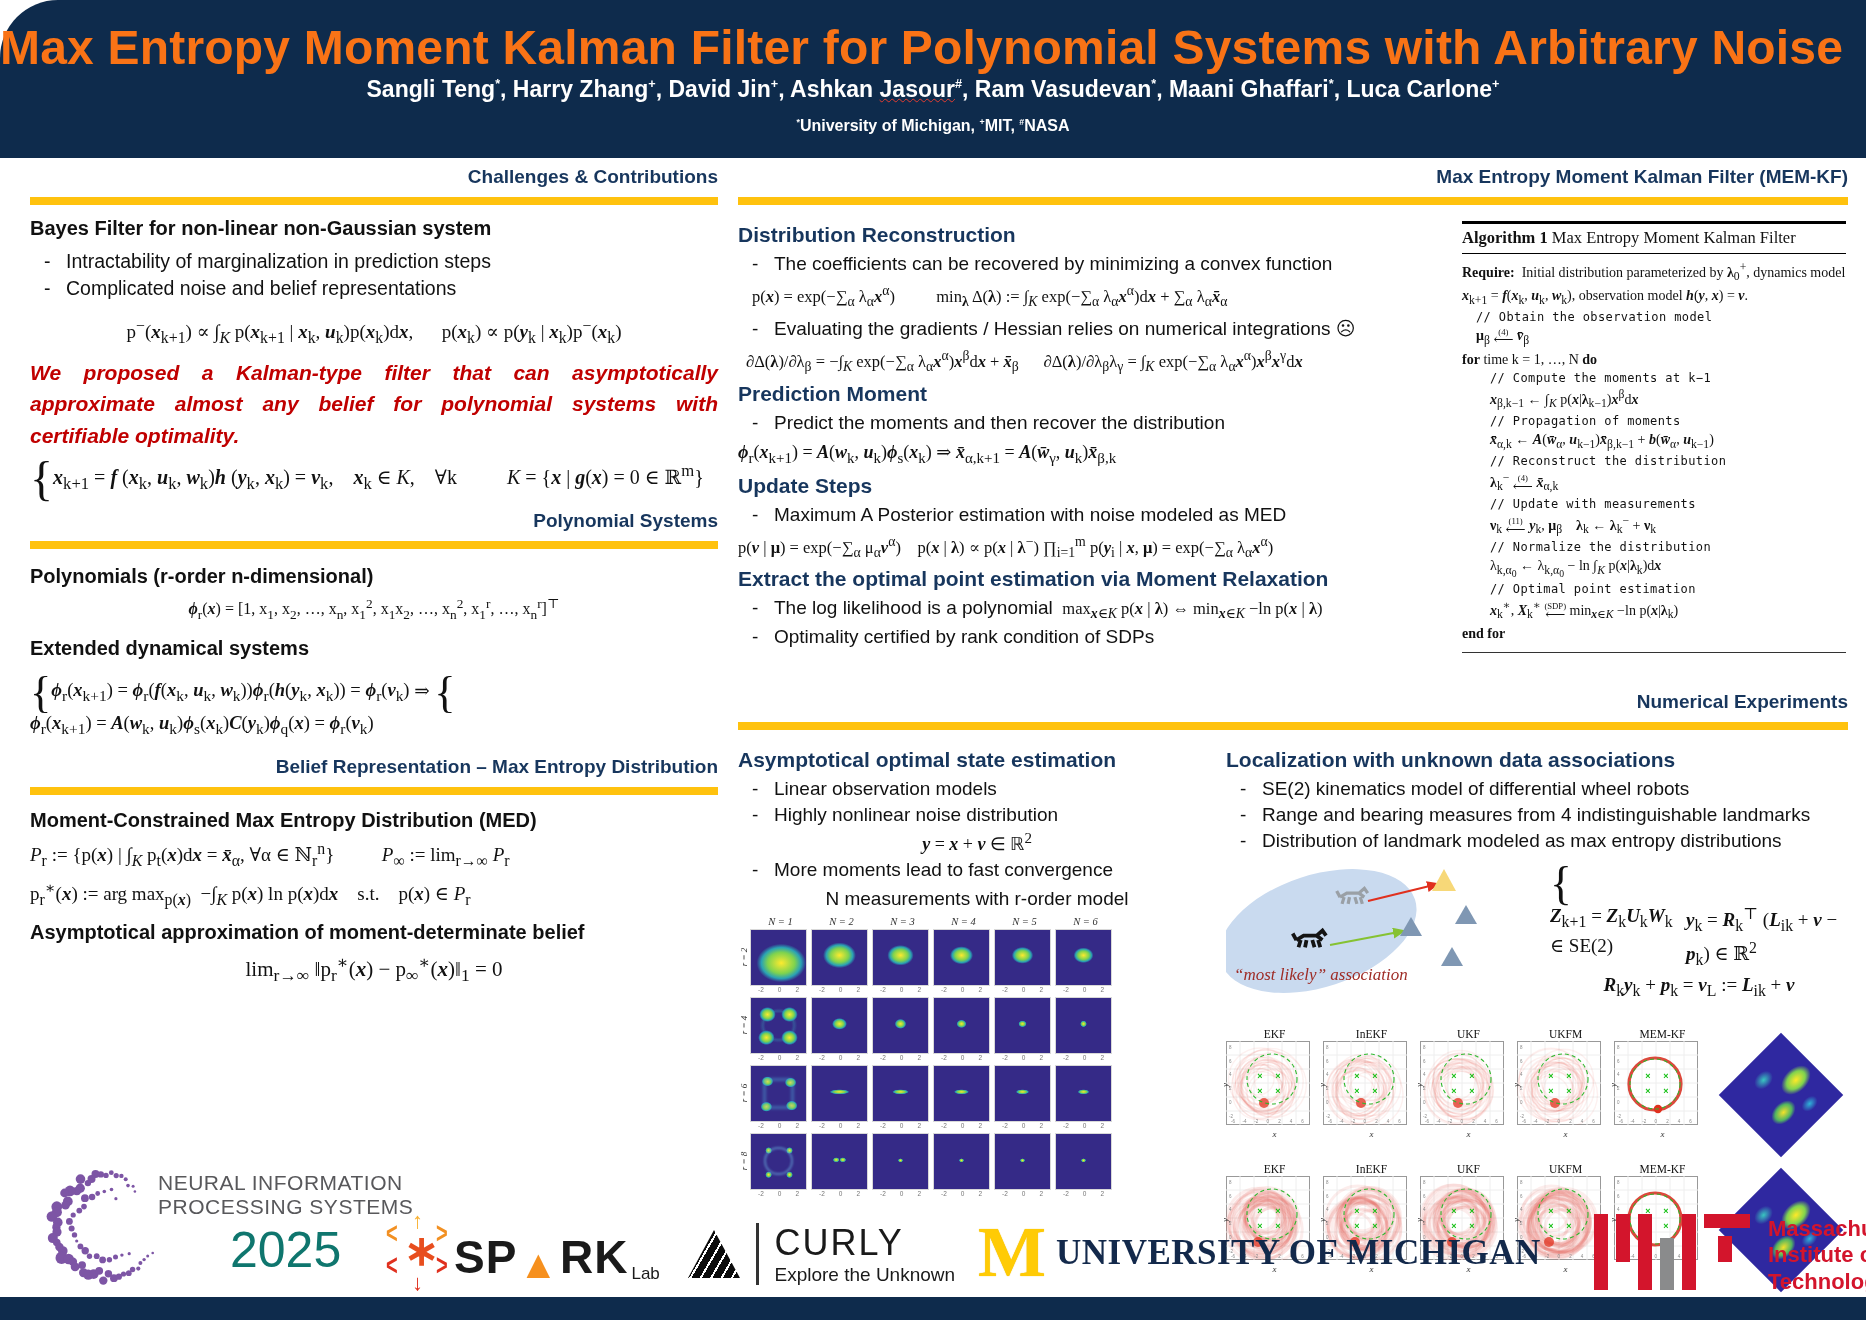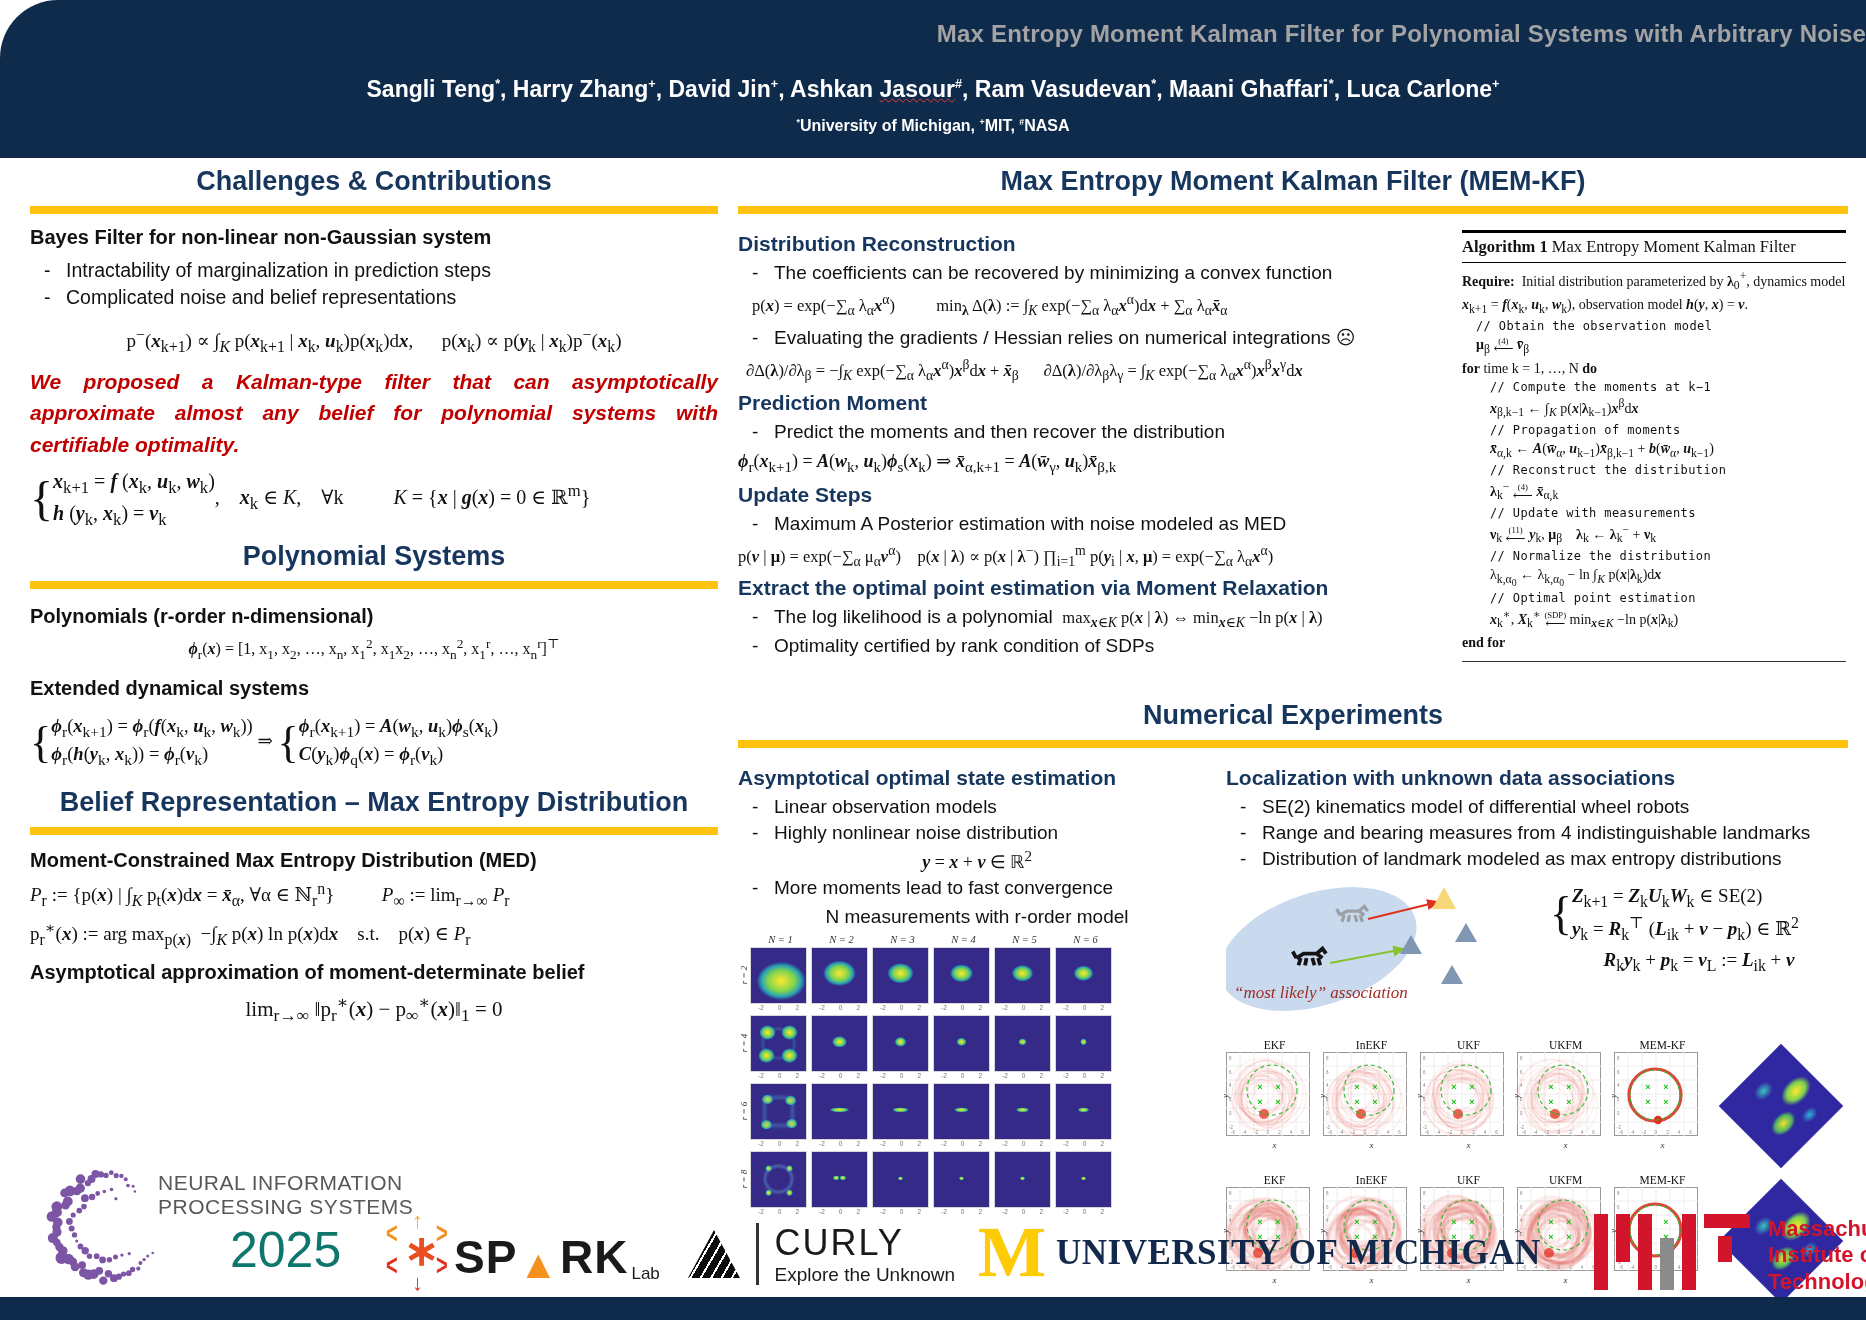--- a/index.html
+++ b/index.html
@@ -1,38 +1,38 @@
 <!DOCTYPE html>
 <html><head>
 <meta charset="utf-8">
 <style>
   html,body{margin:0;padding:0;}
   body{width:1866px;height:1320px;position:relative;background:#ffffff;overflow:hidden;
        font-family:"Liberation Sans",sans-serif;color:#111;}
   
   .band-top{position:absolute;left:0;top:0;width:1866px;height:158px;background:#0e2b4c;border-top-left-radius:58px;}
   .band-bottom{position:absolute;left:0;bottom:0;width:1866px;height:23px;background:#0e2b4c;}
-  .poster-title{position:absolute;top:20px;left:0;width:100%;text-align:right;color:#a3a3a3;
-       font-size:24px;font-weight:bold;letter-spacing:.2px;}
+  .poster-title{position:absolute;top:20px;left:0;width:100%;text-align:left;color:#f97316;
+       font-size:48px;font-weight:bold;letter-spacing:.2px;}
   .authors{position:absolute;top:76px;left:0;width:100%;text-align:center;color:#fff;font-size:23px;font-weight:bold;}
   .affils{position:absolute;top:117px;left:0;width:100%;text-align:center;color:#fff;font-size:16px;font-weight:bold;}
   .authors sup,.affils sup{font-size:.55em;}
   .squig{text-decoration:underline wavy #e03c31;text-decoration-thickness:1px;}
   
-  .sec-h{color:#17365d;font-weight:bold;font-size:27px;text-align:center;margin:2px 0 9px;}
+  .sec-h{color:#17365d;font-weight:bold;font-size:19px;text-align:right;margin:2px 0 9px;}
   .gold-bar{height:8px;background:#ffc20e;margin-bottom:12px;}
   .h1{font-weight:bold;font-size:20px;margin:10px 0 8px;}
   .sub-h{color:#17365d;font-weight:bold;font-size:21px;margin:6px 0 4px;}
   .dash{font-size:19.5px;line-height:1.4;padding-left:36px;position:relative;}
   .dash::before{content:"-";position:absolute;left:14px;}
   .eq{font-family:"Liberation Serif","DejaVu Serif",serif;font-size:19px;margin:8px 0;}
   .eq.center{text-align:center;}
   .eq i{font-style:italic;}
   .br{font-size:2.4em;font-weight:300;vertical-align:middle;line-height:.85;}
-  .stk{display:inline-flex;flex-direction:column;vertical-align:middle;text-align:left;line-height:1.35;}
+  .stk{display:inline-flex;flex-direction:row;vertical-align:middle;text-align:left;line-height:1.35;}
   .ova{display:inline-flex;flex-direction:column;align-items:center;vertical-align:middle;line-height:.75;}
   .ova sup{font-size:.62em;}
   .redtext{color:#c00000;font-weight:bold;font-style:italic;font-size:21px;line-height:1.5;text-align:justify;margin:8px 0;}
   
   .col-left{position:absolute;left:30px;top:164px;width:688px;}
   .region-right{position:absolute;left:738px;top:164px;width:1110px;}
   .memkf-cols{display:flex;align-items:flex-start;height:468px;}
   .memkf-left{width:712px;}
   .memkf-left .dash{font-size:19px;}
   .memkf-left .eq{font-size:16.5px;margin:5px 0 7px;}

